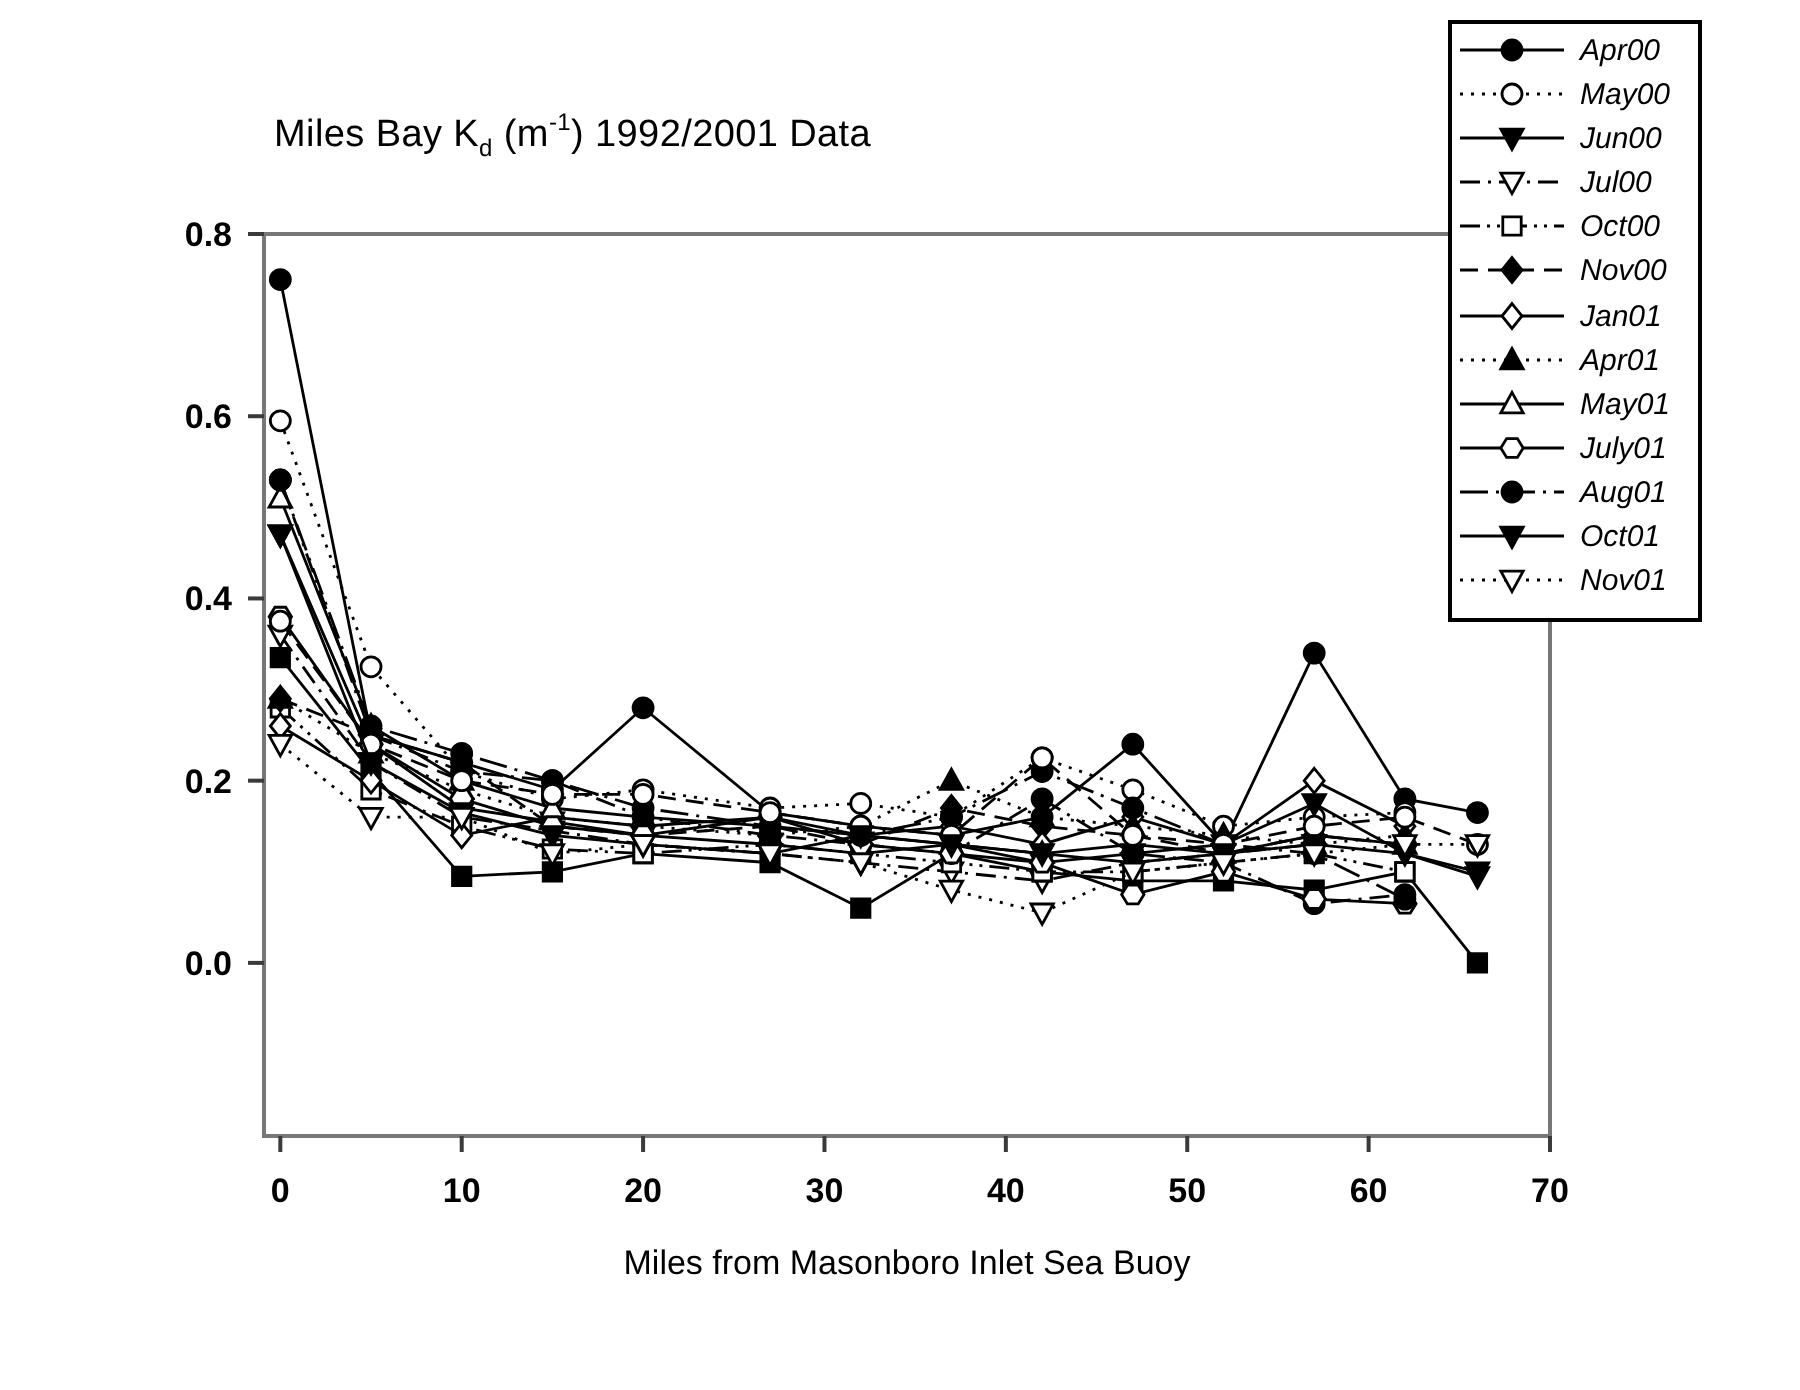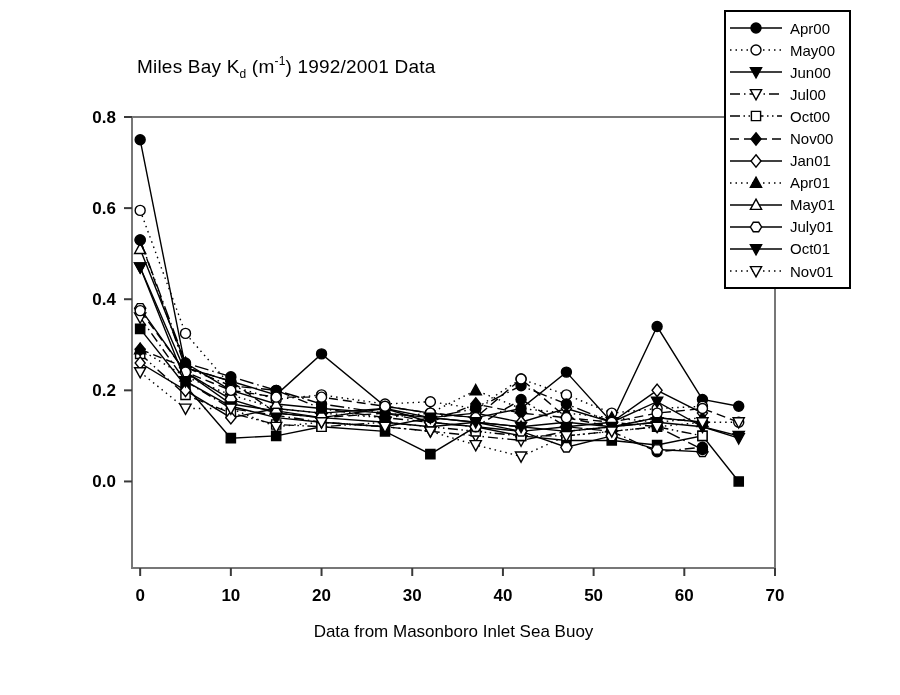--- a/index.html
+++ b/index.html
@@ -6,21 +6,21 @@
   body{width:900px;height:695px;overflow:hidden;position:relative;
        font-family:"Liberation Sans", sans-serif;color:#000;}
   .stage{position:absolute;left:0;top:0;width:900px;height:695px;background:#fff;}
   svg{position:absolute;left:0;top:0;}
   .title{position:absolute;left:137px;top:54px;font-size:19px;letter-spacing:.2px;white-space:nowrap;}
   .title sub{font-size:12px;vertical-align:-5px;}
   .title sup{font-size:12px;vertical-align:8px;}
   .xlabel{position:absolute;left:132px;top:622px;width:643px;text-align:center;font-size:17px;}
   .legend{position:absolute;left:724px;top:10px;width:121px;background:#fff;
           border:2px solid #000;padding:5px 0 5px 2px;}
-  .lrow{display:flex;align-items:center;height:22.1px;}
+  .lrow{display:flex;height:22.1px;font-style:italic;}
   .lrow svg{position:static;flex:0 0 auto;}
   .ltext{font-size:15px;margin-left:6px;white-space:nowrap;}
 </style>
 </head>
 <body>
 
 <div class="stage">
 
   <svg id="plot" width="900" height="695">
       <rect x="132" y="117" width="643" height="451" fill="none" stroke="#777777" stroke-width="2"></rect>
@@ -308,21 +308,21 @@
         <path d="M566.410437235543,441.68888888888887 L572.010437235543,431.4888888888889 L560.810437235543,431.4888888888889 Z" fill="#ffffff" stroke="#000000" stroke-width="1.4"></path>
         <path d="M611.755994358251,437.1333333333334 L617.355994358251,426.9333333333334 L606.155994358251,426.9333333333334 Z" fill="#ffffff" stroke="#000000" stroke-width="1.4"></path>
         <path d="M657.1015514809591,432.5777777777778 L662.7015514809591,422.3777777777778 L651.501551480959,422.3777777777778 Z" fill="#ffffff" stroke="#000000" stroke-width="1.4"></path>
         <path d="M702.4471086036671,428.0222222222222 L708.0471086036671,417.8222222222222 L696.847108603667,417.8222222222222 Z" fill="#ffffff" stroke="#000000" stroke-width="1.4"></path>
         <path d="M738.7235543018336,428.0222222222222 L744.3235543018336,417.8222222222222 L733.1235543018336,417.8222222222222 Z" fill="#ffffff" stroke="#000000" stroke-width="1.4"></path>
       </g>
     </svg>
 
   <div class="title"><span>Miles Bay K</span><sub>d</sub><span> (m</span><sup>-1</sup><span>) 1992/2001 Data</span></div>
 
-  <div class="xlabel">Data from Masonboro Inlet Sea Buoy</div>
+  <div class="xlabel">Miles from Masonboro Inlet Sea Buoy</div>
 
   <div class="legend" id="legend">
       <div class="lrow">
         <svg width="56" height="16">
           <line x1="2" y1="8" x2="54" y2="8" stroke="#000000" stroke-width="1.4"></line>
           <circle cx="28" cy="8" r="5" fill="#000000" stroke="#000000" stroke-width="1.4"></circle>
         </svg>
         <span class="ltext">Apr00</span>
       </div>
       <div class="lrow">
@@ -383,20 +383,27 @@
       </div>
       <div class="lrow">
         <svg width="56" height="16">
           <line x1="2" y1="8" x2="54" y2="8" stroke="#000000" stroke-width="1.4"></line>
           <path d="M22.4,8 L25.3,3.3 L30.7,3.3 L33.6,8 L30.7,12.7 L25.3,12.7 Z" fill="#ffffff" stroke="#000000" stroke-width="1.4"></path>
         </svg>
         <span class="ltext">July01</span>
       </div>
       <div class="lrow">
         <svg width="56" height="16">
+          <line x1="2" y1="8" x2="54" y2="8" stroke="#000000" stroke-width="1.4" stroke-dasharray="14 4 1.5 4"></line>
+          <circle cx="28" cy="8" r="5" fill="#000000" stroke="#000000" stroke-width="1.4"></circle>
+        </svg>
+        <span class="ltext">Aug01</span>
+      </div>
+      <div class="lrow">
+        <svg width="56" height="16">
           <line x1="2" y1="8" x2="54" y2="8" stroke="#000000" stroke-width="1.4"></line>
           <path d="M28,13.8 L33.6,3.5999999999999996 L22.4,3.5999999999999996 Z" fill="#000000" stroke="#000000" stroke-width="1.4"></path>
         </svg>
         <span class="ltext">Oct01</span>
       </div>
       <div class="lrow">
         <svg width="56" height="16">
           <line x1="2" y1="8" x2="54" y2="8" stroke="#000000" stroke-width="1.4" stroke-dasharray="1.5 4"></line>
           <path d="M28,13.8 L33.6,3.5999999999999996 L22.4,3.5999999999999996 Z" fill="#ffffff" stroke="#000000" stroke-width="1.4"></path>
         </svg>

